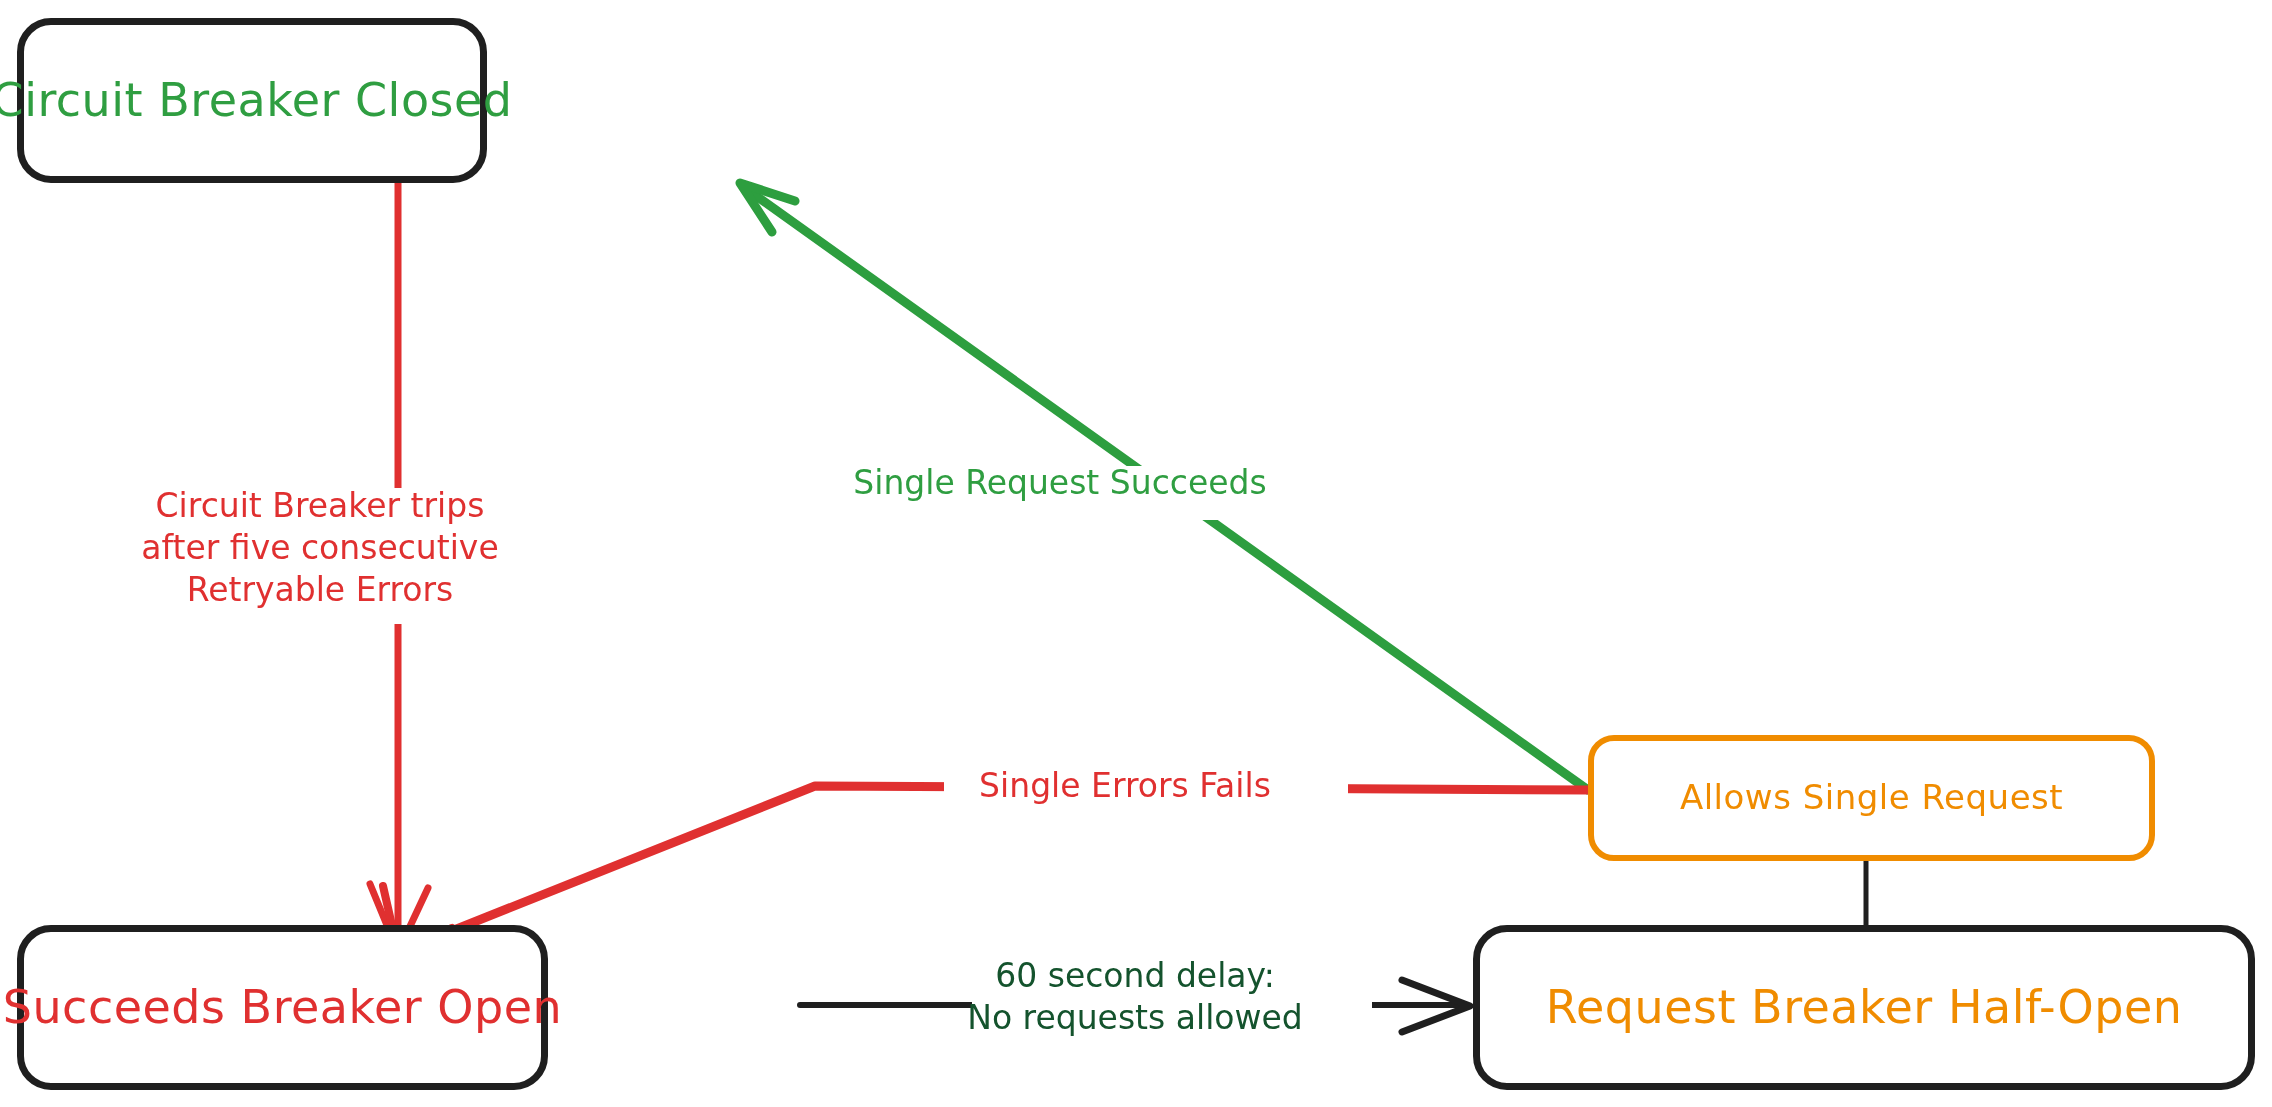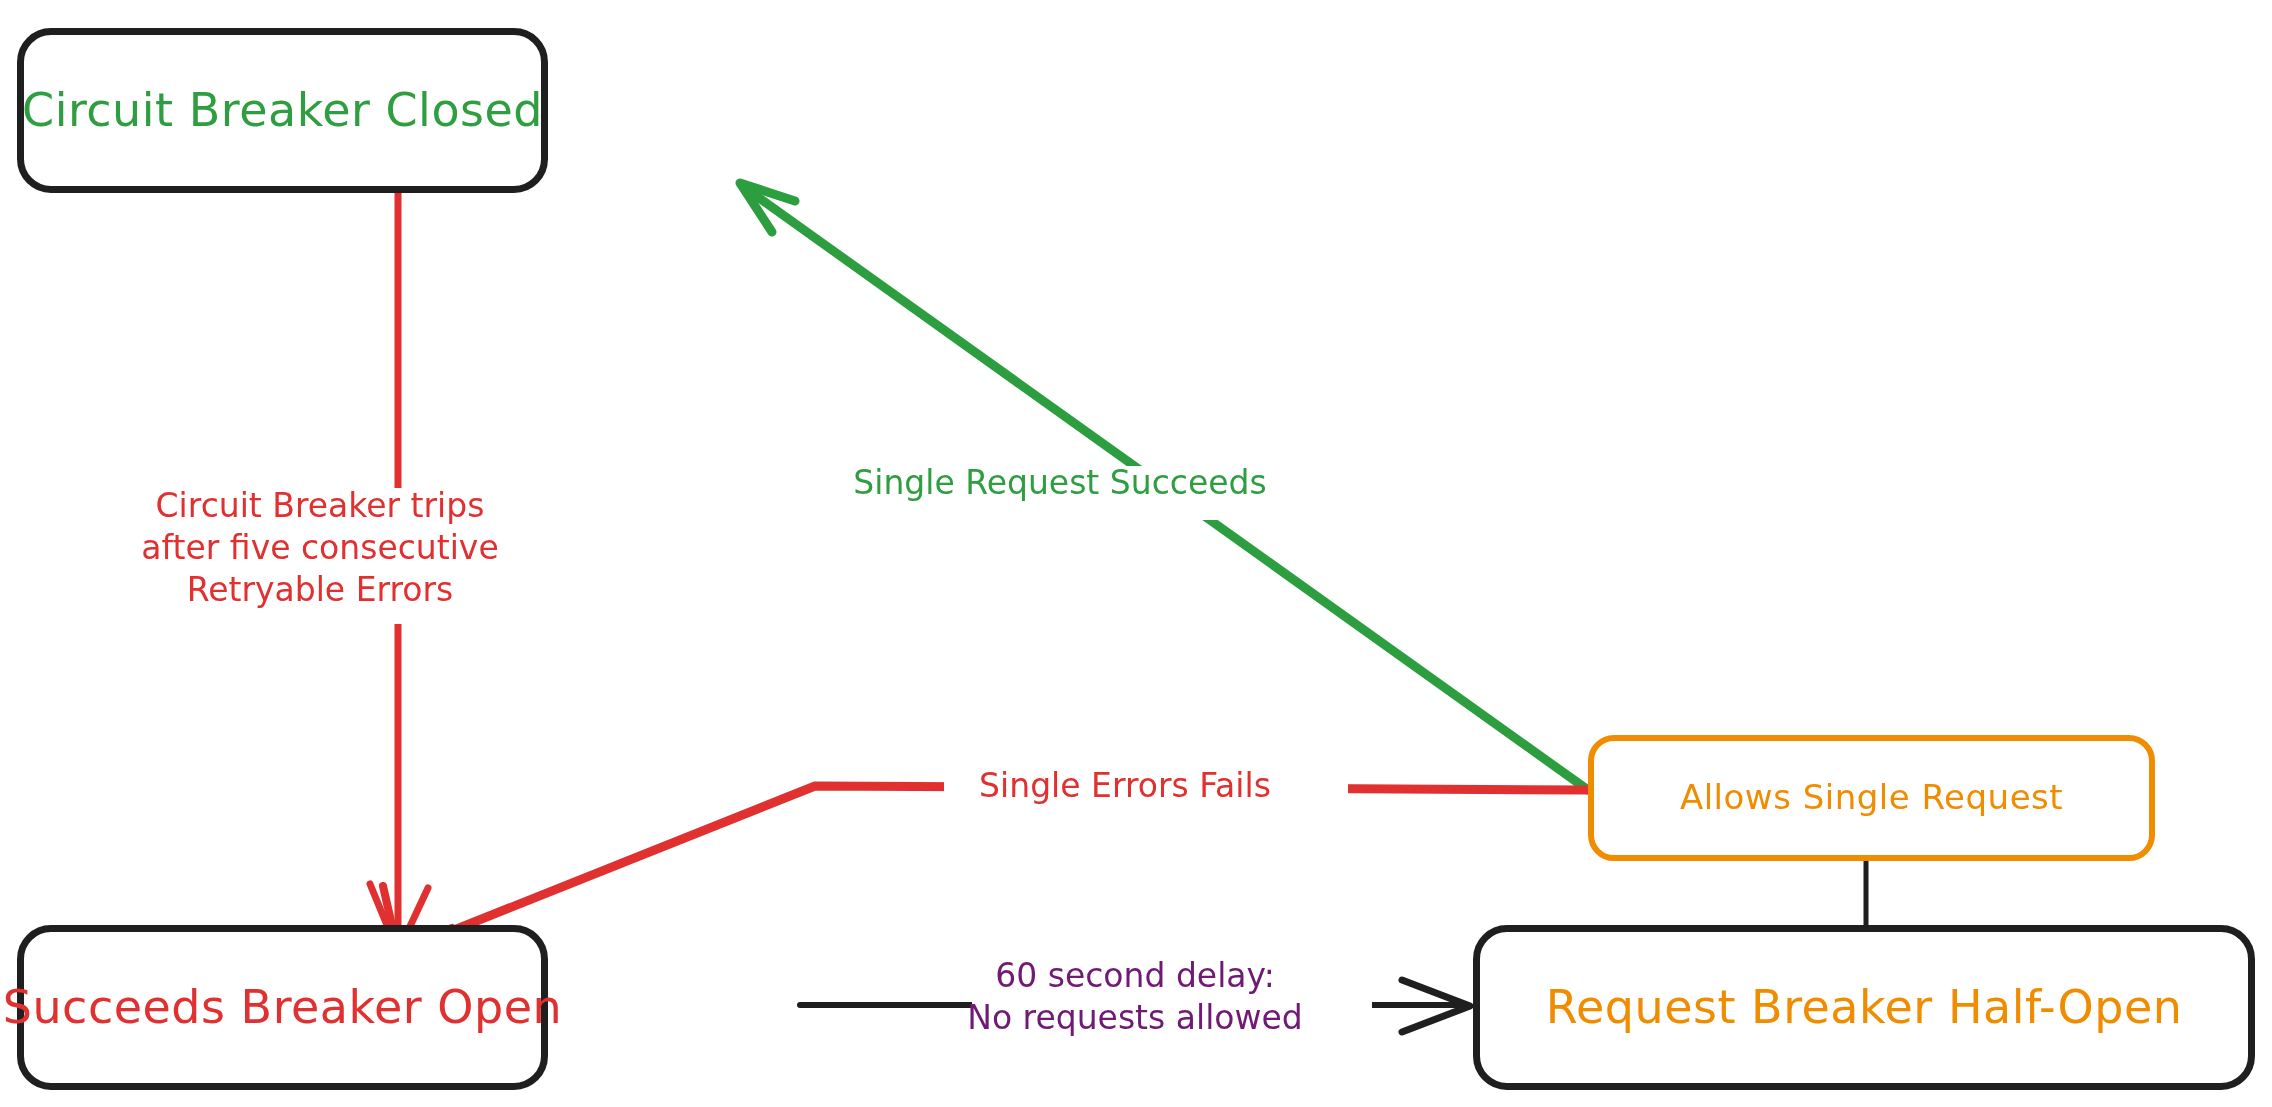--- a/index.html
+++ b/index.html
@@ -37,21 +37,21 @@
     border-style: solid;
     z-index: 3;
   }
   .node-label {
     display: block;
     line-height: 1.15;
     white-space: nowrap;
   }
   
   #node-closed {
-    left: 17px;  top: 28px;  width: 531px;  height: 165px;
+    left: 17px;  top: 18px;  width: 470px;  height: 165px;
     border-width: 7px;
     border-color: #1f1f1f;
     border-radius: 34px;
   }
   #node-closed .node-label {
     color: #2f9e41;
     font-size: 46px;
     letter-spacing: 0.5px;
   }
   #node-open {
@@ -107,21 +107,21 @@
     color: #2f9e41;
     font-size: 33px;
   }
   #label-fails {
     left: 880px;  top: 765px;  width: 490px;
     color: #e03030;
     font-size: 33px;
   }
   #label-delay {
     left: 900px;  top: 955px;  width: 470px;
-    color: #701a75;
+    color: #14532d;
     font-size: 33px;
   }
   .label-bg {
     position: absolute;
     background: #ffffff;
     z-index: 3;
   }
 </style>
 </head>
 <body>

